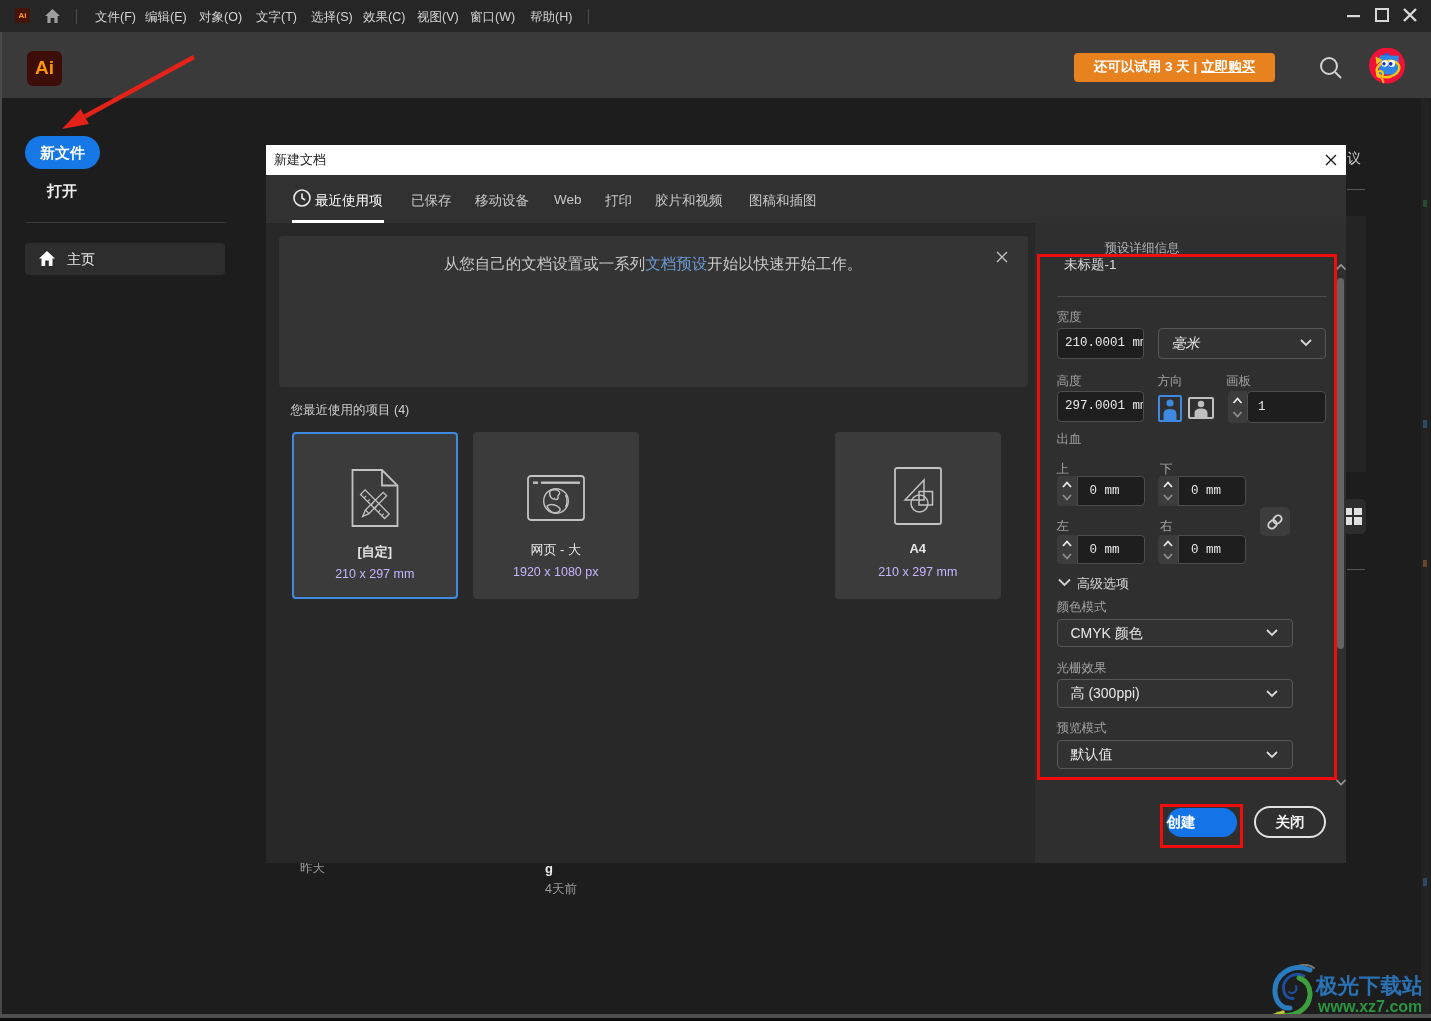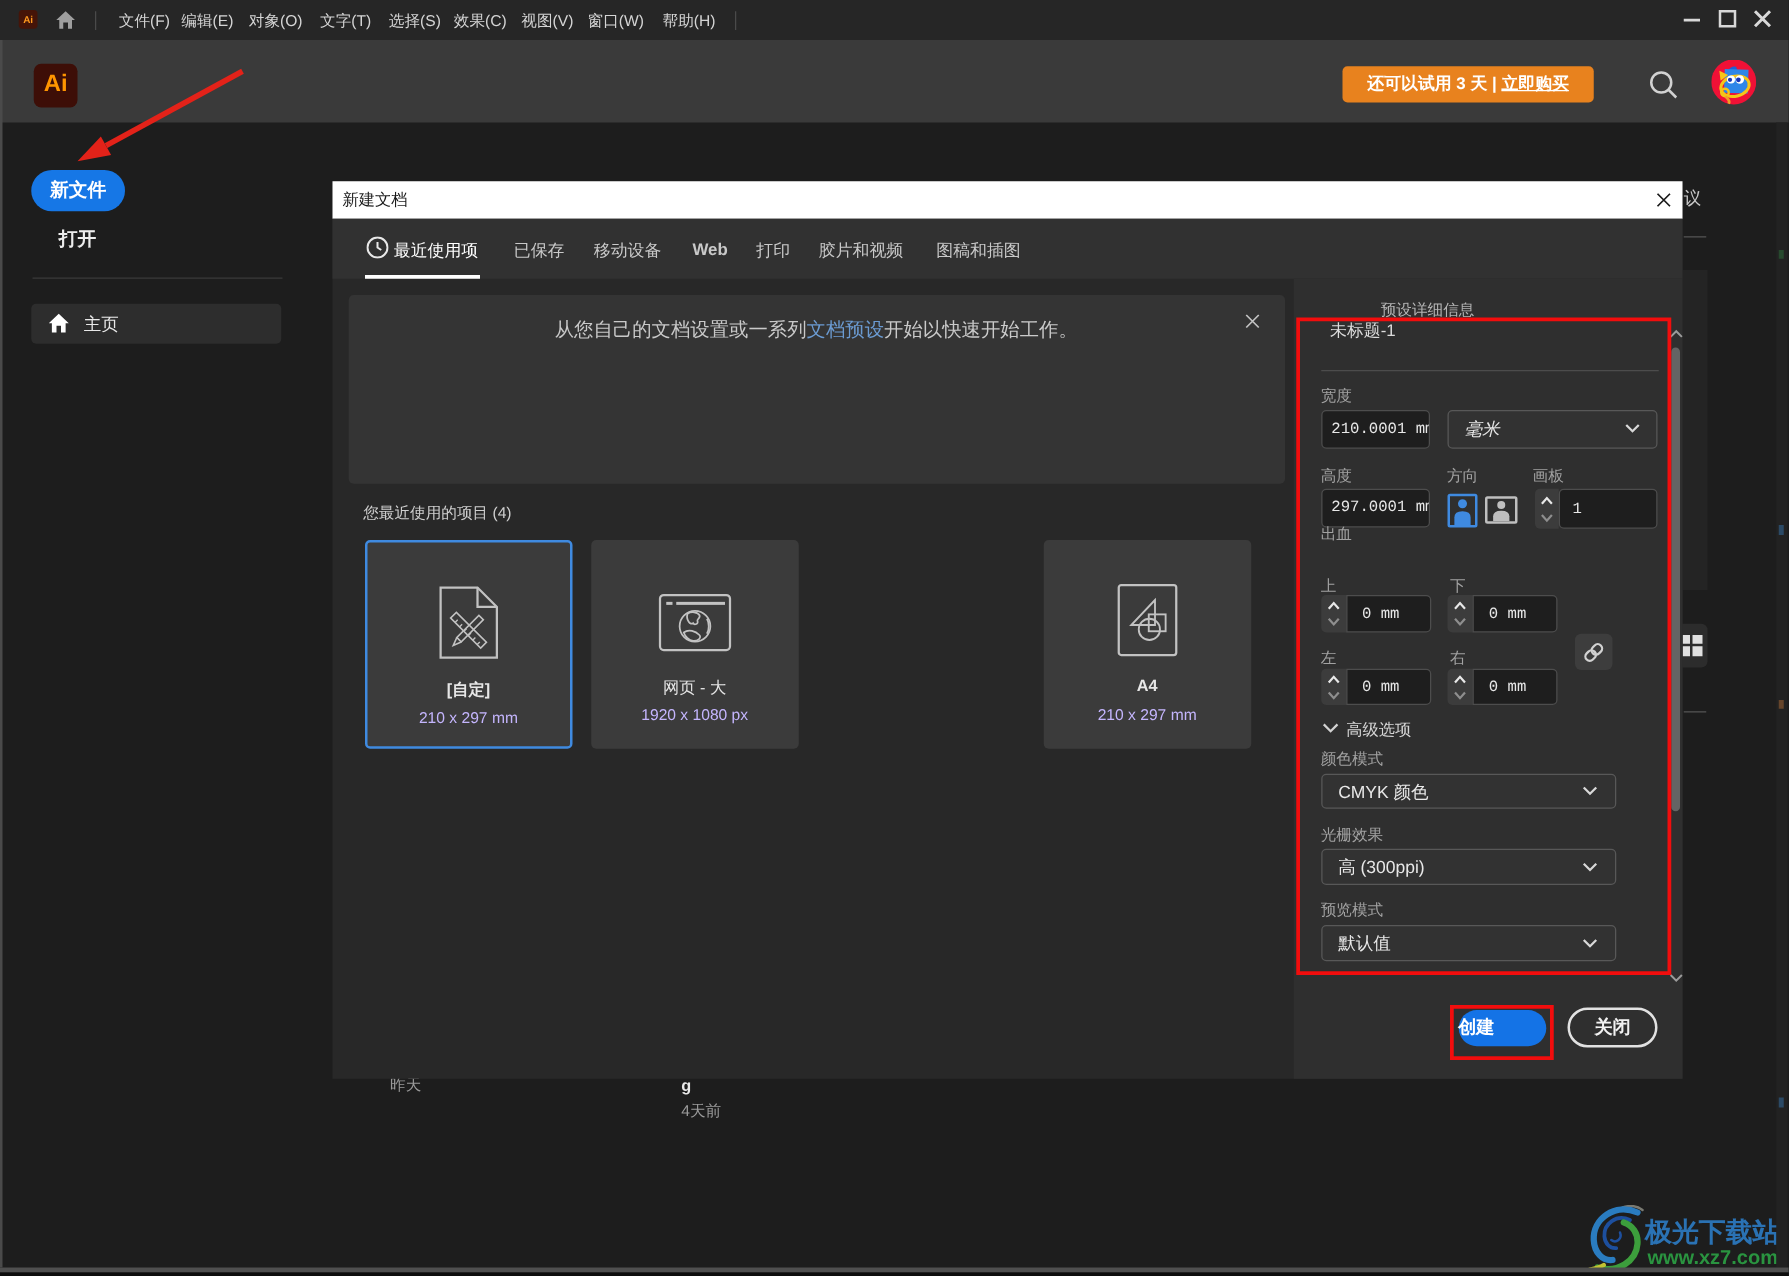--- a/index.html
+++ b/index.html
@@ -73,21 +73,21 @@
     border-radius:16px; color:#f2f2f2; font-size:14.5px; font-weight:bold; text-align:center; line-height:28px; }
 
   #bottombar { position:absolute; left:0; top:1014px; width:1431px; height:4px; background:#4f4f4f; }
   #bottomdark { position:absolute; left:0; top:1018px; width:1431px; height:3px; background:#0c0c0c; }
   #leftborder { position:absolute; left:0; top:32px; width:2px; height:982px; background:#4a4a4a; }
 </style>
 </head>
 <body>
 <div id="stage">
 
-  <div class="abs ghost" style="left:312px; top:860px;">昨天</div>
+  <div class="abs ghost" style="left:300px; top:860px;">昨天</div>
   <div class="abs" style="left:545px; top:861px; color:#e8e8e8; font-size:13px; font-weight:bold;">g</div>
   <div class="abs ghost" style="left:545px; top:881px;">4天前</div>
 
   <div class="abs" style="left:1347px; top:150px; color:#c9c9c9; font-size:14px;">议</div>
   <div class="abs" style="left:1347px; top:189px; width:18px; height:1px; background:#555;"></div>
   <div class="abs" style="left:1346px; top:216px; width:20px; height:256px; background:#242424;"></div>
   <div class="abs" style="left:1340px; top:499px; width:26px; height:35px; background:#2c2c2c; border-radius:5px;">
     <svg width="26" height="35" viewBox="0 0 26 35">
         <g fill="#e0e0e0">
       <rect x="6" y="9" width="6" height="7"></rect>
@@ -165,21 +165,21 @@
       </svg>
     </div>
     <div id="dtabs">
       <svg class="abs" style="left:27px; top:14px;" width="18" height="18" viewBox="0 0 18 18">
         <circle cx="9" cy="9" r="8" fill="none" stroke="#e8e8e8" stroke-width="1.6"></circle>
         <path d="M9 4.5 L9 9 L12 11" stroke="#e8e8e8" stroke-width="1.6" fill="none"></path>
       </svg>
       <span class="tab" style="left:49px; color:#ffffff;">最近使用项</span>
       <span class="tab" style="left:145px;">已保存</span>
       <span class="tab" style="left:209px;">移动设备</span>
-      <span class="tab" style="left:288px;font-weight:bold;">Web</span>
+      <span class="tab" style="left:288px;">Web</span>
       <span class="tab" style="left:339px;">打印</span>
       <span class="tab" style="left:389px;">胶片和视频</span>
       <span class="tab" style="left:483px;">图稿和插图</span>
       <div class="abs" style="left:26px; top:45px; width:92px; height:2.5px; background:#ffffff;"></div>
     </div>
 
     <div id="rpanel"></div>
 
     <div id="hero">
       <p>从您自己的文档设置或一系列<span class="lnk">文档预设</span>开始以快速开始工作。</p>
@@ -273,21 +273,21 @@
   </div>
 
   <div class="abs spin" style="left:1228px; top:390.5px; width:19px; height:32.5px;">
     <svg width="19" height="33" viewBox="0 0 19 33">
       <path d="M5.5 12 L9.5 7.5 L13.5 12" stroke="#e8e8e8" stroke-width="1.8" fill="none"></path>
       <path d="M5.5 21 L9.5 25.5 L13.5 21" stroke="#8e8e8e" stroke-width="1.8" fill="none"></path>
     </svg>
   </div>
   <div class="abs input" style="left:1247px; top:390.5px; width:79px; height:32.5px; line-height:31px;"><span style="margin-left:10px;">1</span></div>
 
-  <div class="abs plabel" style="left:1056.5px; top:419px;">出血</div>
+  <div class="abs plabel" style="left:1056.5px; top:431px;">出血</div>
   <div class="abs plabel" style="left:1056.5px; top:461px;">上</div>
   <div class="abs plabel" style="left:1160px; top:461px;">下</div>
 
   <div class="abs spin" style="left:1056.5px; top:476px; width:20px; height:29.5px;">
     <svg width="20" height="30" viewBox="0 0 20 30">
       <path d="M6 11 L10 6.5 L14 11" stroke="#e8e8e8" stroke-width="1.8" fill="none"></path>
       <path d="M6 19 L10 23.5 L14 19" stroke="#8e8e8e" stroke-width="1.8" fill="none"></path>
     </svg>
   </div>
   <div class="abs input" style="left:1076.5px; top:476px; width:68px; height:29.5px; line-height:28px; border-radius:0 4px 4px 0;"><span style="margin-left:12px;">0 mm</span></div>

